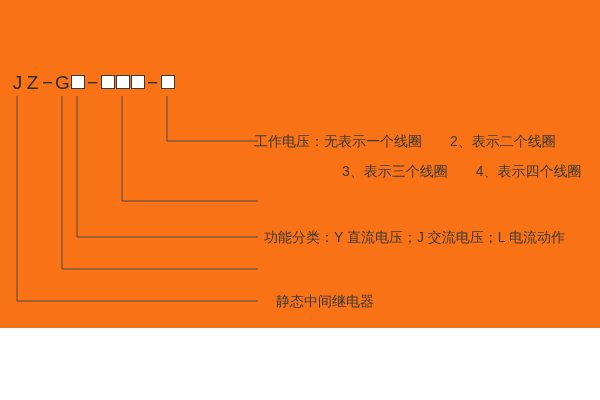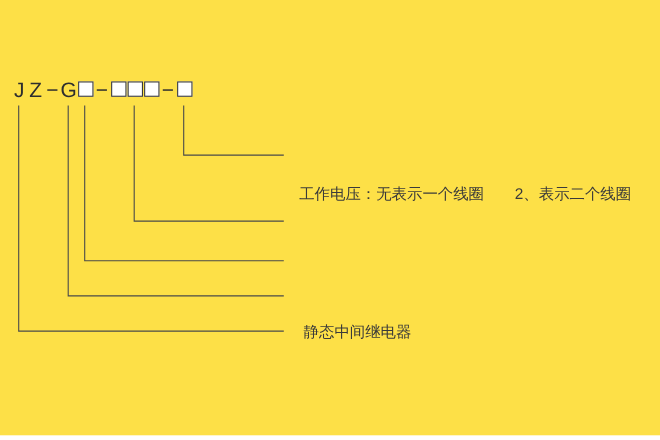--- a/index.html
+++ b/index.html
@@ -4,22 +4,22 @@
 <style>
   html, body {
     margin: 0;
     padding: 0;
     background: #ffffff;
     font-family: "Liberation Sans", "DejaVu Sans", sans-serif;
   }
   #stage {
     position: relative;
     width: 600px;
-    height: 396px;
-    background: #fde047;
+    height: 328px;
+    background: #f97316;
     overflow: hidden;
   }
   
   #model-code {
     position: absolute;
     left: 10px;
     top: 71px;
     height: 24px;
     white-space: nowrap;
     color: #2e2e2e;
@@ -75,21 +75,23 @@
   </div>
 
   <svg id="connectors" viewBox="0 0 600 400">
     <polyline points="167,96 167,141 258,141"></polyline>
     <polyline points="122,96 122,201 258,201"></polyline>
     <polyline points="77,96 77,237 258,237"></polyline>
     <polyline points="62,96 62,269 258,269"></polyline>
     <polyline points="17,96 17,301 258,301"></polyline>
   </svg>
 
-  <div class="label" style="left:272px; top:132px;margin-top:35px;">工作电压：无表示一个线圈　　2、表示二个线圈</div>
+  <div class="label" style="left:254px; top:132px;">工作电压：无表示一个线圈　　2、表示二个线圈</div>
+
+  <div class="label" style="left:342px; top:162px;">3、表示三个线圈　　4、表示四个线圈</div>
 
 
-
+  <div class="label" style="left:264px; top:228px;">功能分类：Y 直流电压；J 交流电压；L 电流动作</div>
 
 
   <div class="label" style="left:264px; top:292px;padding-left:12px;">静态中间继电器</div>
 
 </div>
 
 </body></html>

